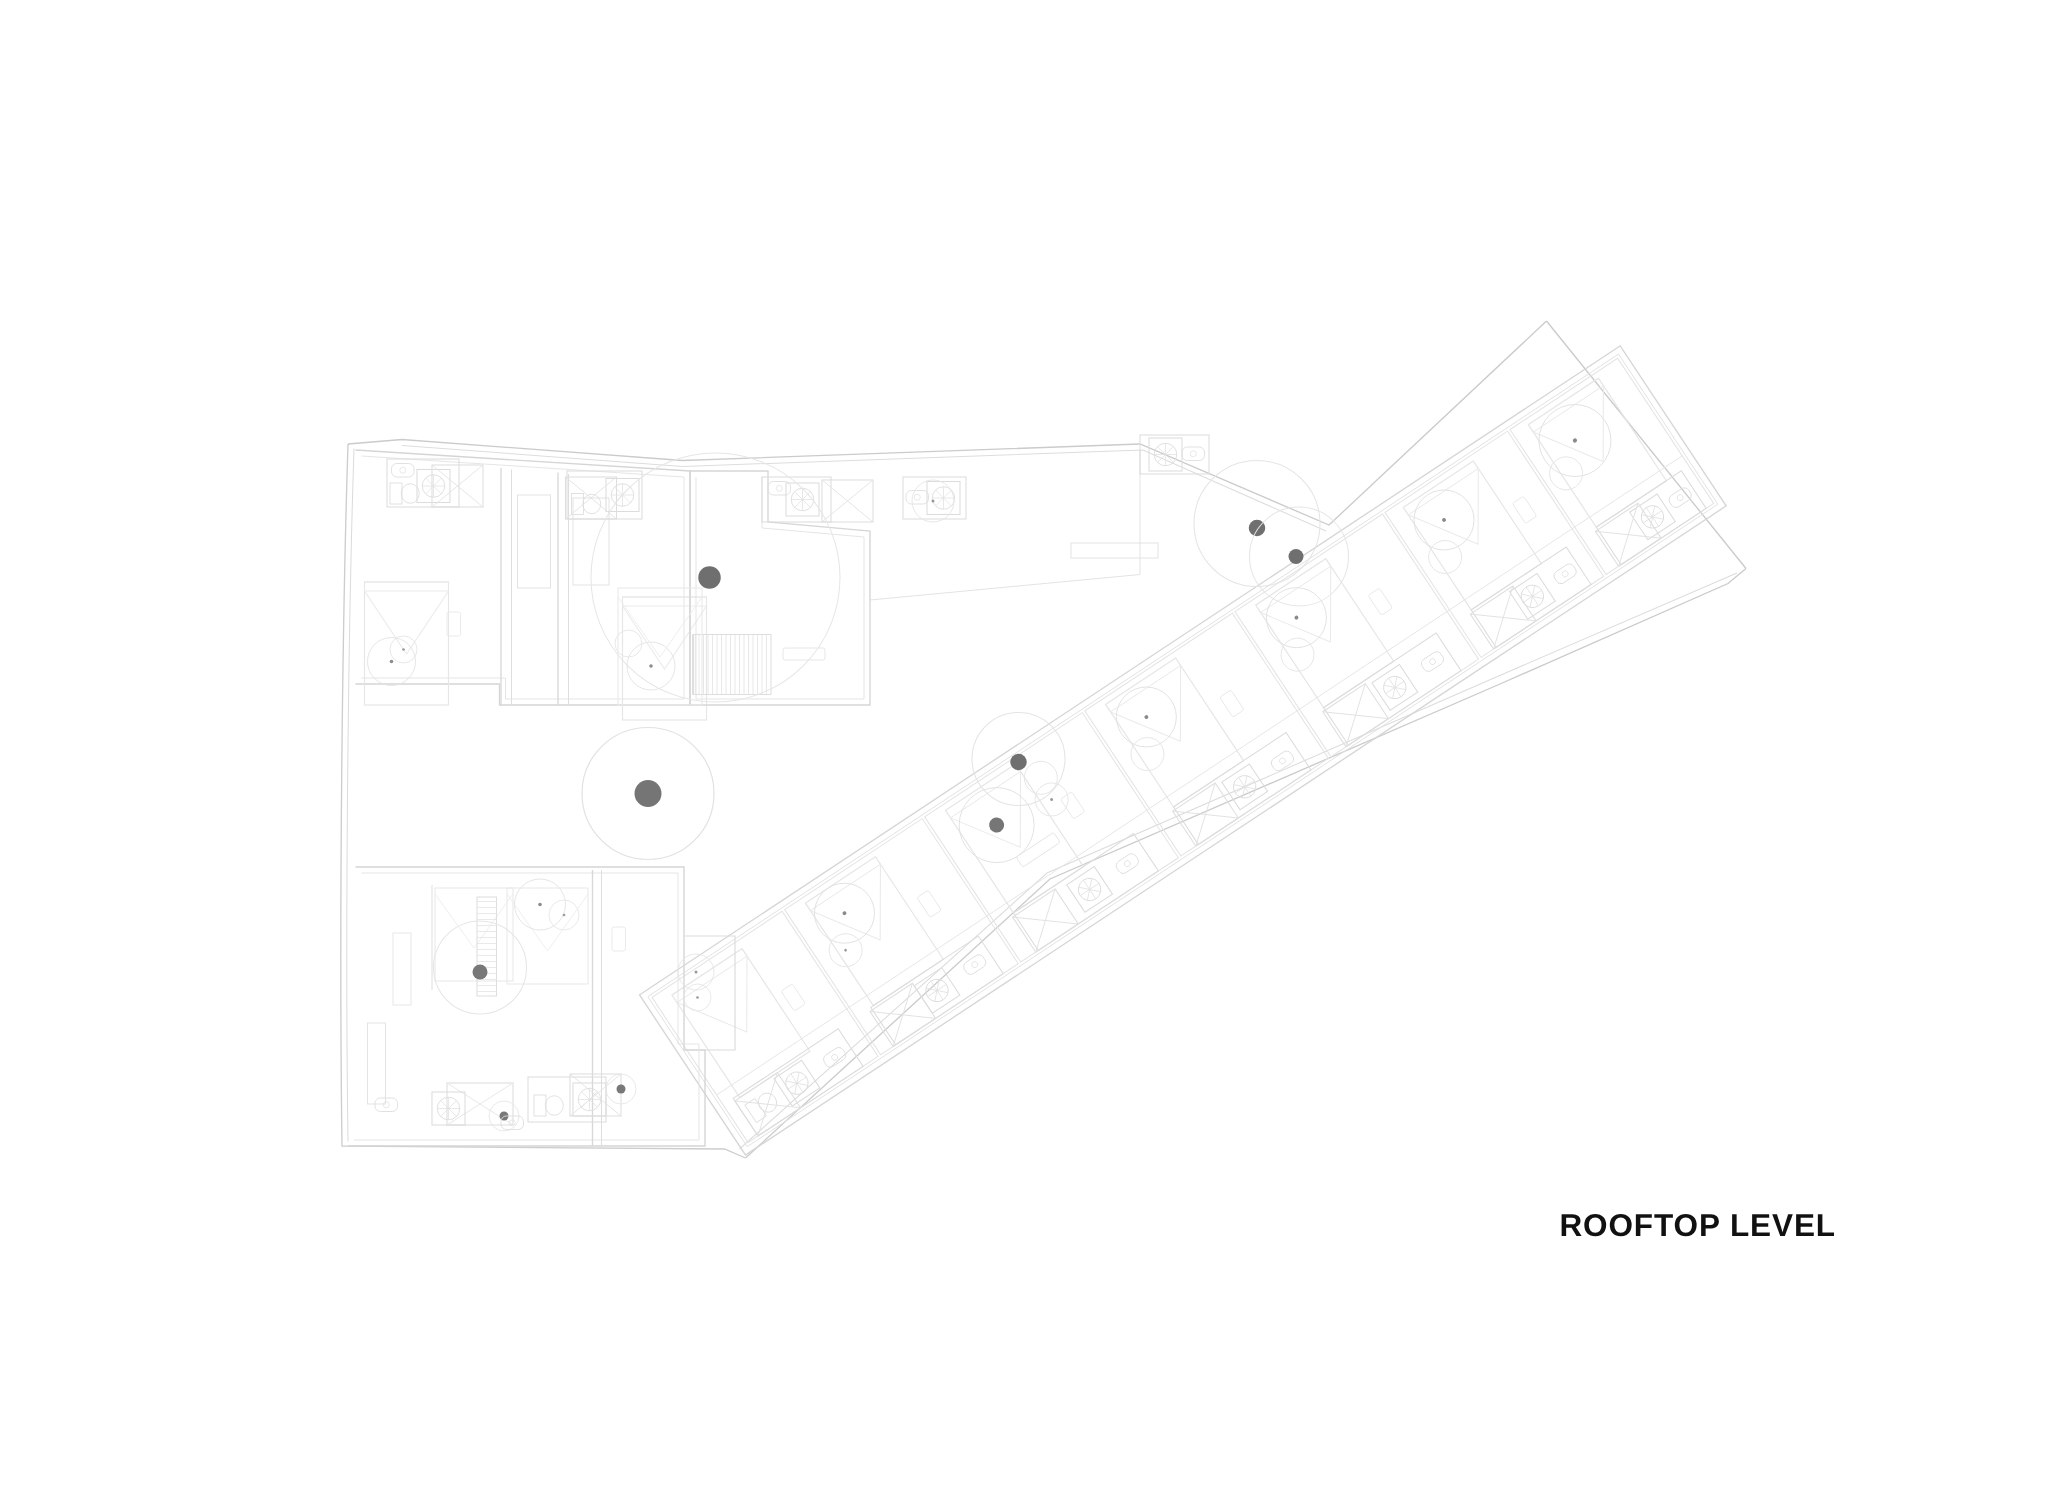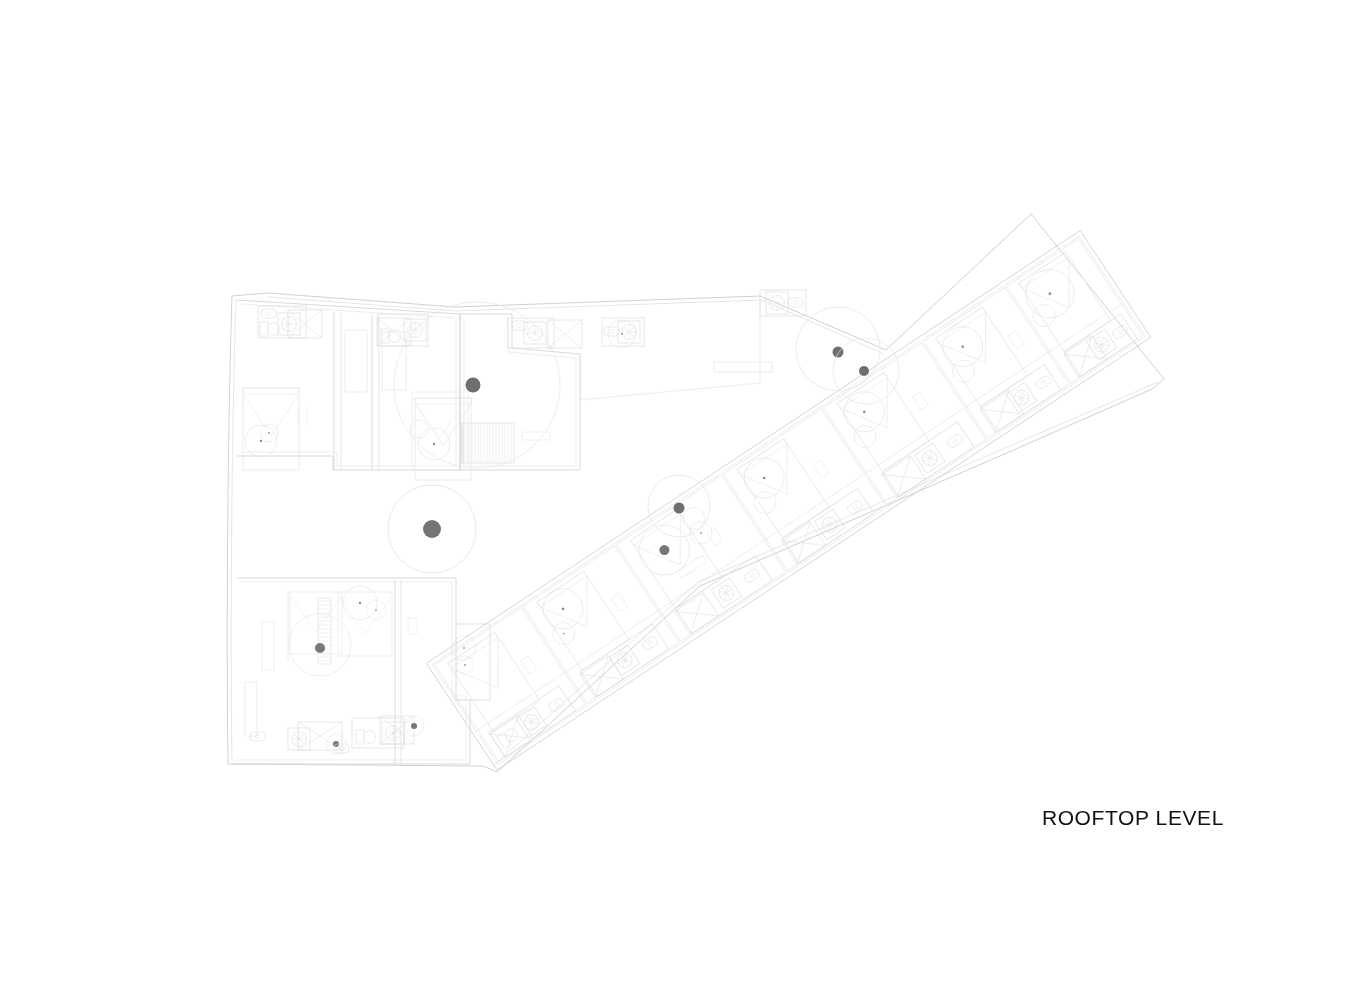--- a/index.html
+++ b/index.html
@@ -25,21 +25,21 @@
     display: block;
     width: 1364px;
     height: 1000px;
   }
   .plan-title {
     position: absolute;
     right: 140px;
     top: 806px;
     font-family: "Liberation Sans", sans-serif;
     font-size: 21px;
-    font-weight: normal;
+    font-weight: bold;
     letter-spacing: 0.6px;
     color: #111111;
     white-space: nowrap;
     text-align: right;
   }
 </style>
 </head>
 <body>
 
 <div id="plan-stage">

